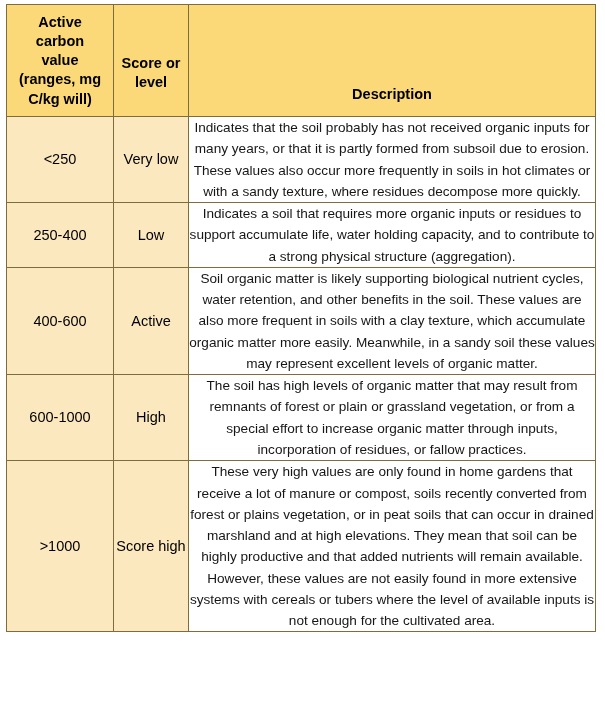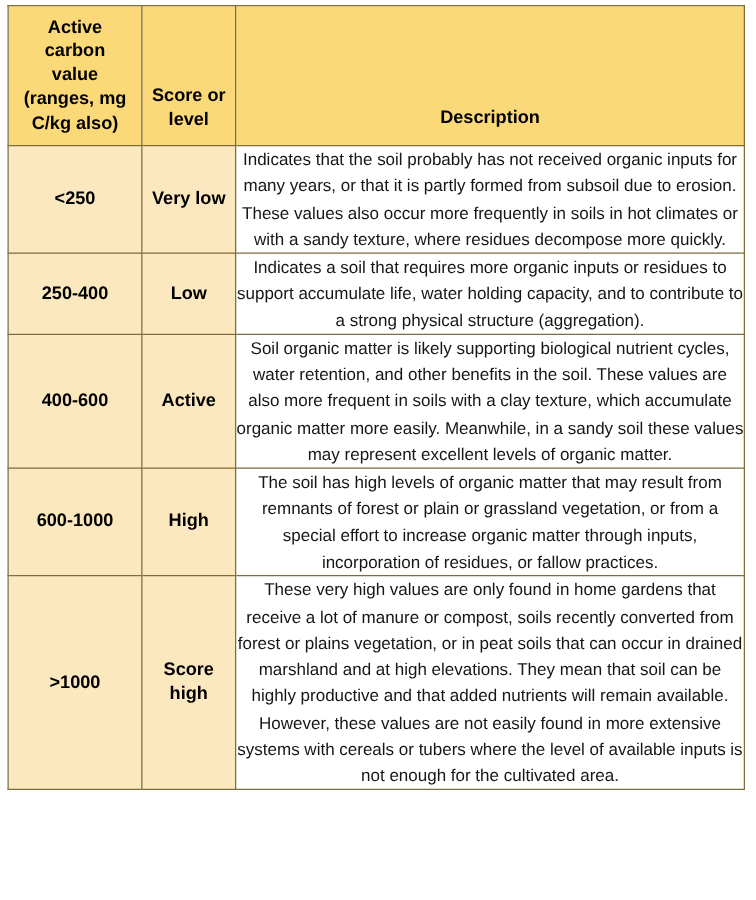--- a/index.html
+++ b/index.html
@@ -48,33 +48,33 @@
     padding: 6px 4px 6px 4px;
     height: 112px;
     box-sizing: border-box;
   }
   thead th.h-range {
     vertical-align: top;
     padding-top: 8px;
   }
   thead th.h-score {
     vertical-align: bottom;
-    padding-bottom: 10px;
+    padding-bottom: 24px;
   }
   thead th.h-desc {
     vertical-align: bottom;
     padding-bottom: 12px;
   }
 
   
   td.range-cell,
   td.level-cell {
     background: #fce8bf;
     color: #000000;
-    font-weight: bold;
+    font-weight: normal;
     font-size: 14.5px;
     line-height: 1.3;
     text-align: center;
     vertical-align: middle;
     padding: 4px 3px;
   }
   td.desc-cell {
     background: #ffffff;
     color: #161616;
     font-size: 13.6px;
@@ -94,21 +94,21 @@
         <col class="c2">
         <col class="c3">
     </colgroup>
     <thead>
       <tr>
         <th class="h-range">
           <span>Active</span><br>
           <span>carbon</span><br>
           <span>value</span><br>
           <span>(ranges, mg</span><br>
-          <span>C/kg also)</span>
+          <span>C/kg will)</span>
         </th>
         <th class="h-score">
           <span>Score or</span><br>
           <span>level</span>
         </th>
         <th class="h-desc">Description</th>
       </tr>
     </thead>
     <tbody>
       <tr>

